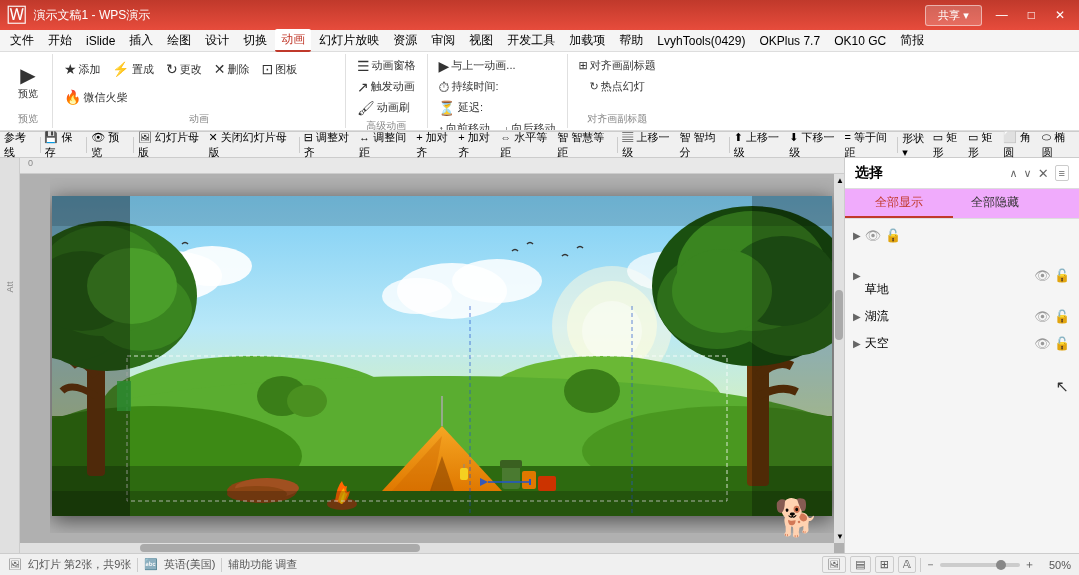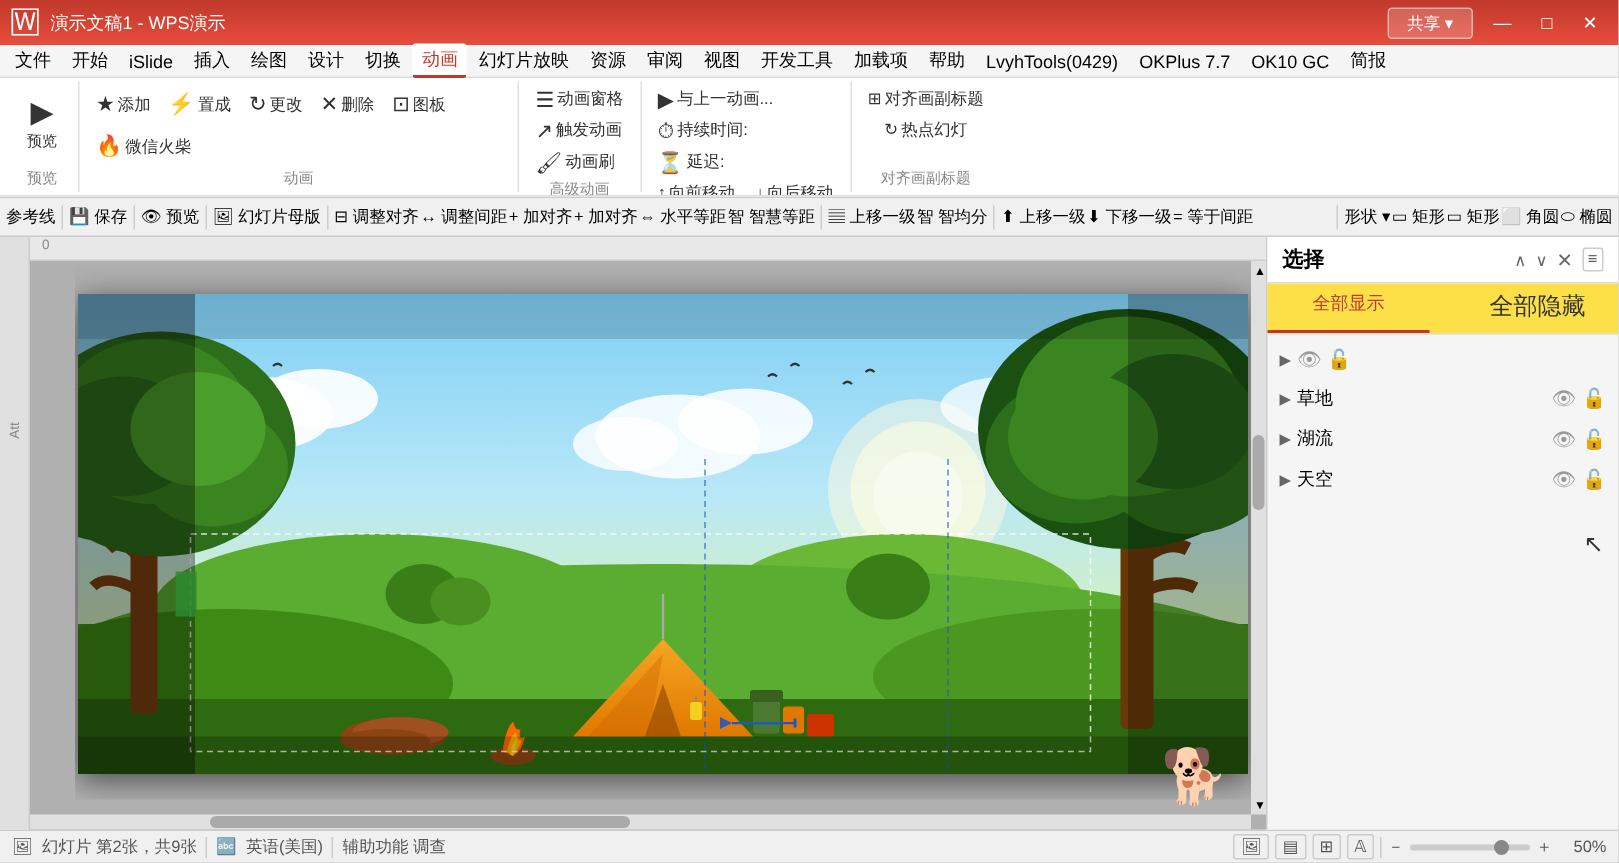--- a/index.html
+++ b/index.html
@@ -316,20 +316,21 @@
 </div>
 
 <div id="toolbar">
   <span>参考线</span>
   <div class="toolbar-sep"></div>
   <span>💾 保存</span>
   <div class="toolbar-sep"></div>
   <span>👁 预览</span>
   <div class="toolbar-sep"></div>
   <span>🖼 幻灯片母版</span>
+  <span>✕ 关闭幻灯片母版</span>
   <div class="toolbar-sep"></div>
   <span>⊟ 调整对齐</span>
   <span>↔ 调整间距</span>
   <span>+ 加对齐</span>
   <span>+ 加对齐</span>
   <span>⇔ 水平等距</span>
   <span>智 智慧等距</span>
   <div class="toolbar-sep"></div>
   <span>▤ 上移一级</span>
   <span>智 智均分</span>
@@ -522,40 +523,40 @@
     <div style="display:flex;align-items:center;justify-content:space-between;padding:6px 10px;border-bottom:1px solid #ddd;background:white;">
       <span style="font-size:14px;font-weight:bold;">选择</span>
       <div style="display:flex;align-items:center;gap:6px;">
         <span style="cursor:pointer;font-size:11px;color:#666;">∧</span>
         <span style="cursor:pointer;font-size:11px;color:#666;">∨</span>
         <span style="cursor:pointer;font-size:13px;color:#666;">✕</span>
         <span style="cursor:pointer;font-size:11px;color:#666;border:1px solid #ccc;padding:1px 3px;border-radius:2px;">≡</span>
       </div>
     </div>
 
-    <div style="display:flex;border-bottom:1px solid #ddd;background:#fde047;gap:18px;">
+    <div style="display:flex;border-bottom:1px solid #ddd;background:#f0abfc;gap:18px;">
       <div style="flex:1;text-align:center;padding:5px 0;font-size:12px;cursor:pointer;border-bottom:2px solid #c0392b;color:#c0392b;">
         <span>全部显示</span>
       </div>
-      <div style="flex:1;text-align:center;padding:5px 0;font-size:16px;cursor:pointer;border-bottom:2px solid transparent;color:#333;">
+      <div style="flex:1;padding:5px 0;font-size:12px;cursor:pointer;border-bottom:2px solid transparent;color:#333;">
         <span>全部隐藏</span>
       </div>
     </div>
 
     <div style="padding:4px 0;flex:1;overflow:auto;">
 
       <div style="display:flex;align-items:center;padding:5px 8px;cursor:pointer;font-size:12px;gap:4px;">
         <span style="color:#666;font-size:10px;">▶</span>
         <span style="color:#999;font-size:13px;cursor:pointer;">👁</span>
         <span style="color:#999;font-size:13px;cursor:pointer;">🔓</span>
       </div>
 
       <div style="display:flex;align-items:center;padding:5px 8px;cursor:pointer;font-size:12px;gap:4px;">
         <span style="color:#666;font-size:10px;">▶</span>
-        <span style="flex:1;">草地</span>
+        <span style="flex:1;margin-top:28px;">草地</span>
         <span style="color:#999;font-size:13px;cursor:pointer;">👁</span>
         <span style="color:#999;font-size:13px;cursor:pointer;">🔓</span>
       </div>
 
       <div style="display:flex;align-items:center;padding:5px 8px;cursor:pointer;font-size:12px;gap:4px;">
         <span style="color:#666;font-size:10px;">▶</span>
         <span style="flex:1;">湖流</span>
         <span style="color:#999;font-size:13px;cursor:pointer;">👁</span>
         <span style="color:#999;font-size:13px;cursor:pointer;">🔓</span>
       </div>

